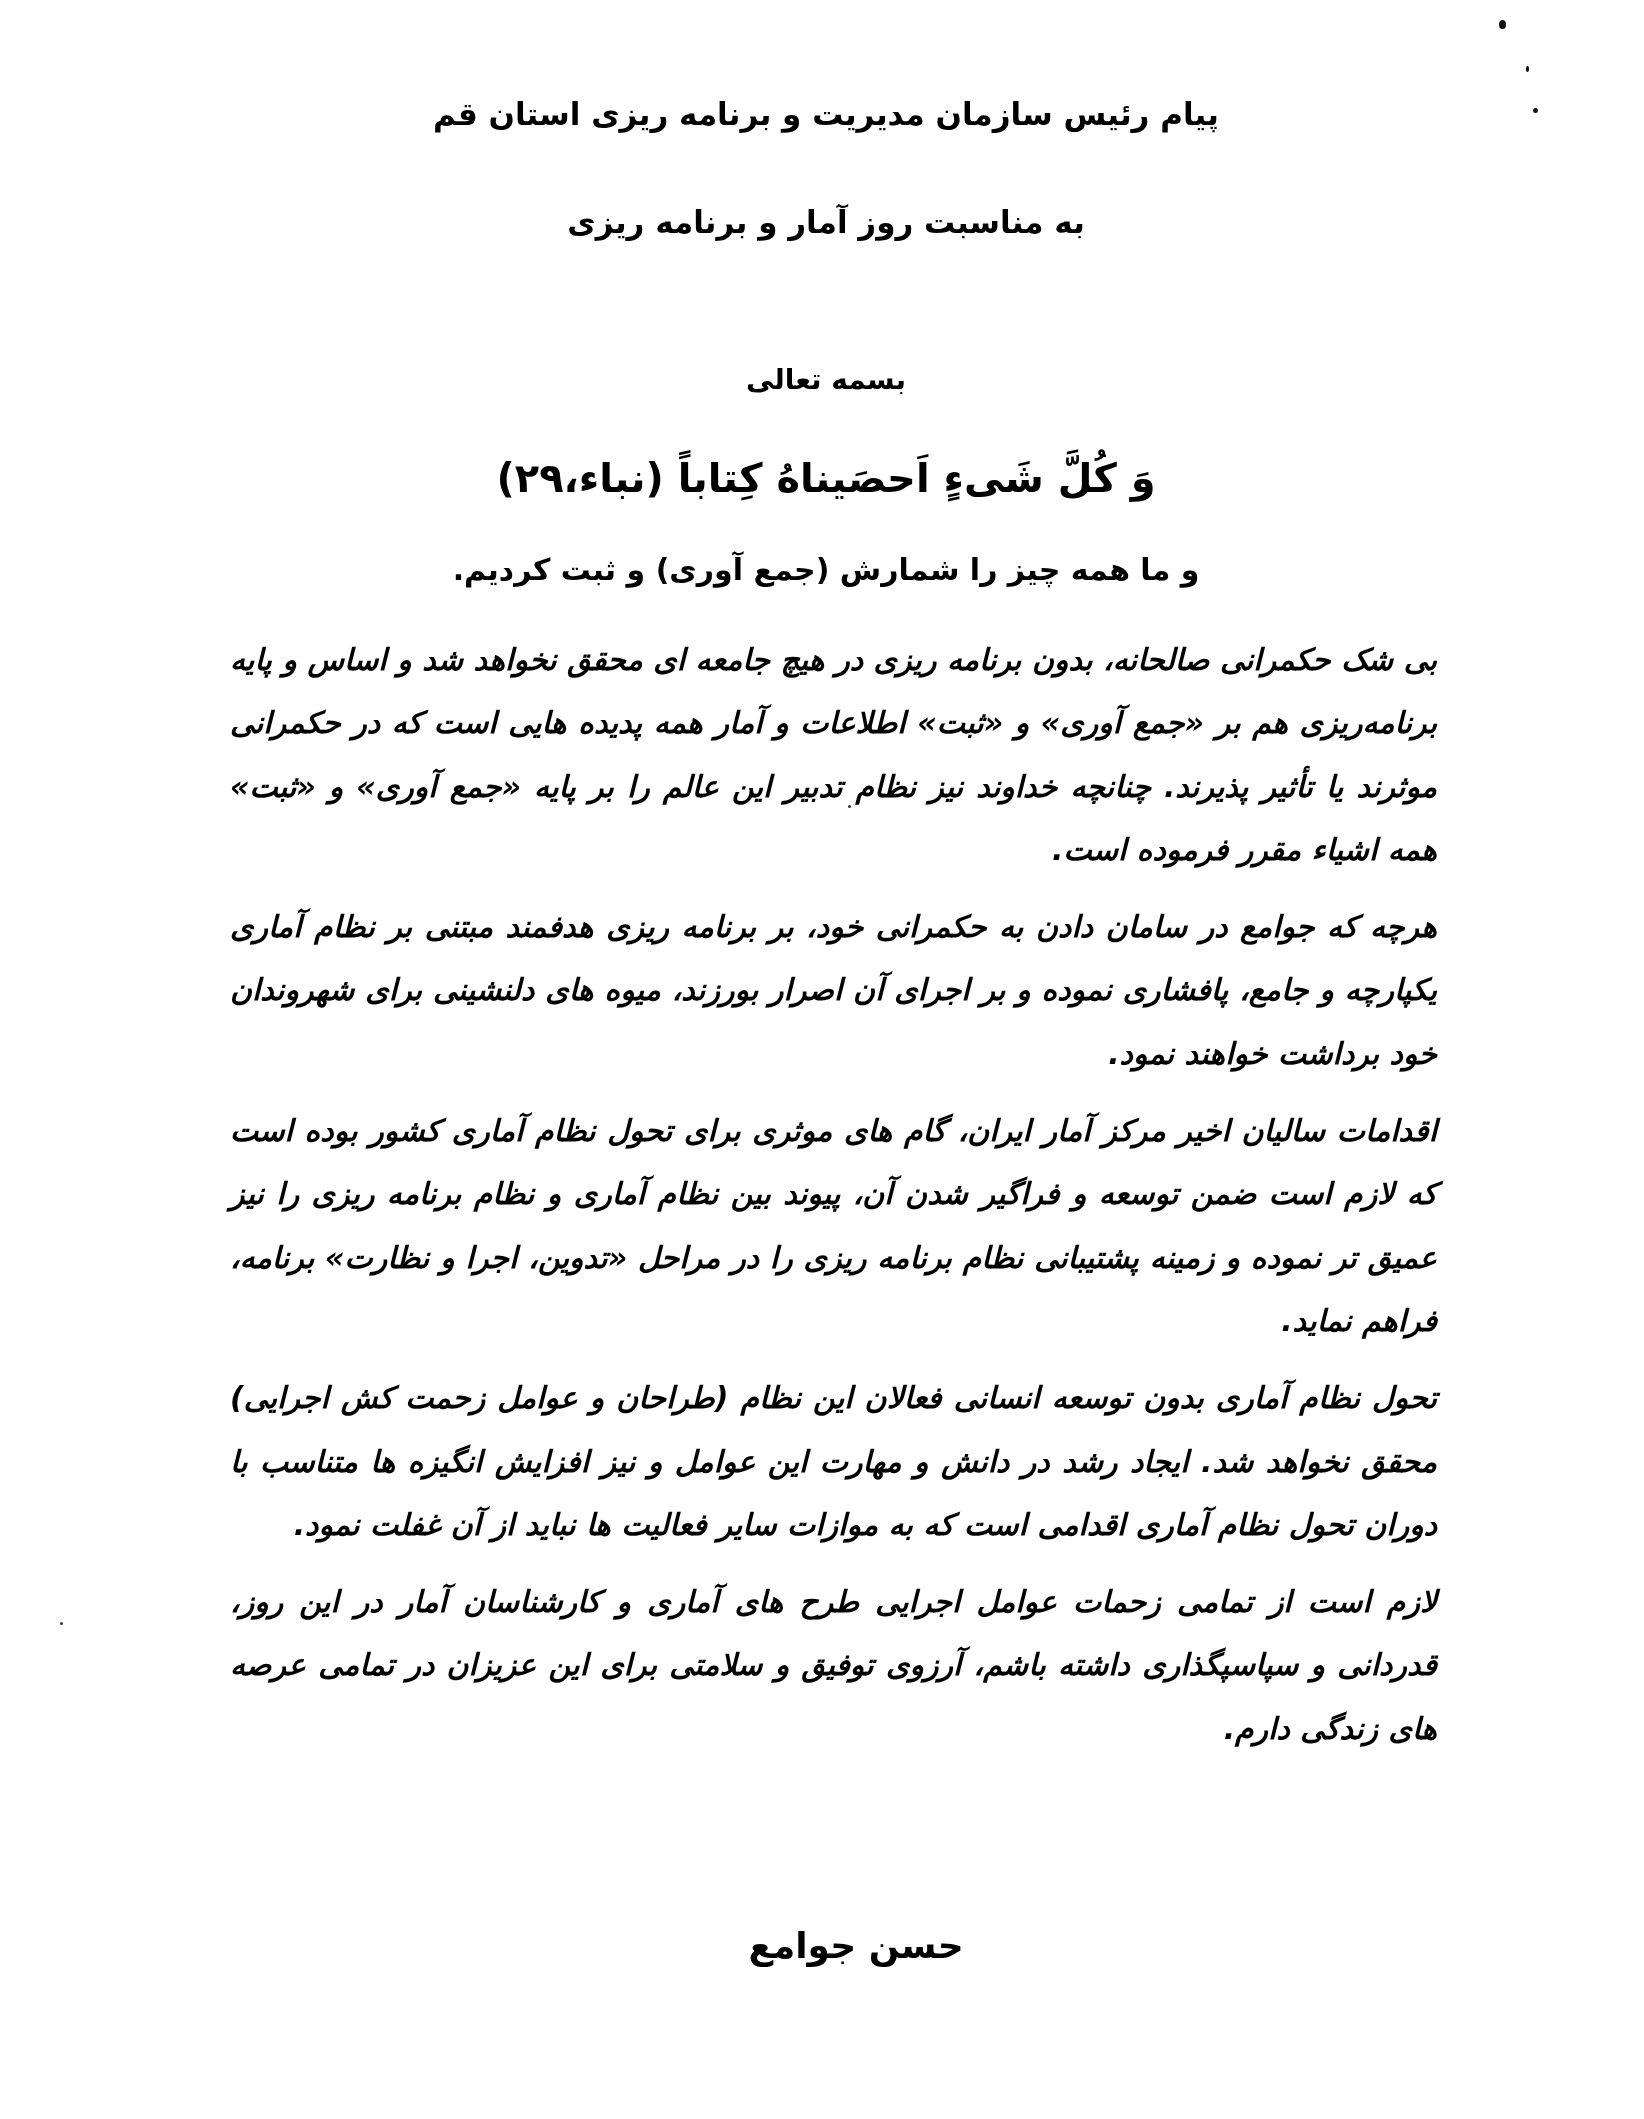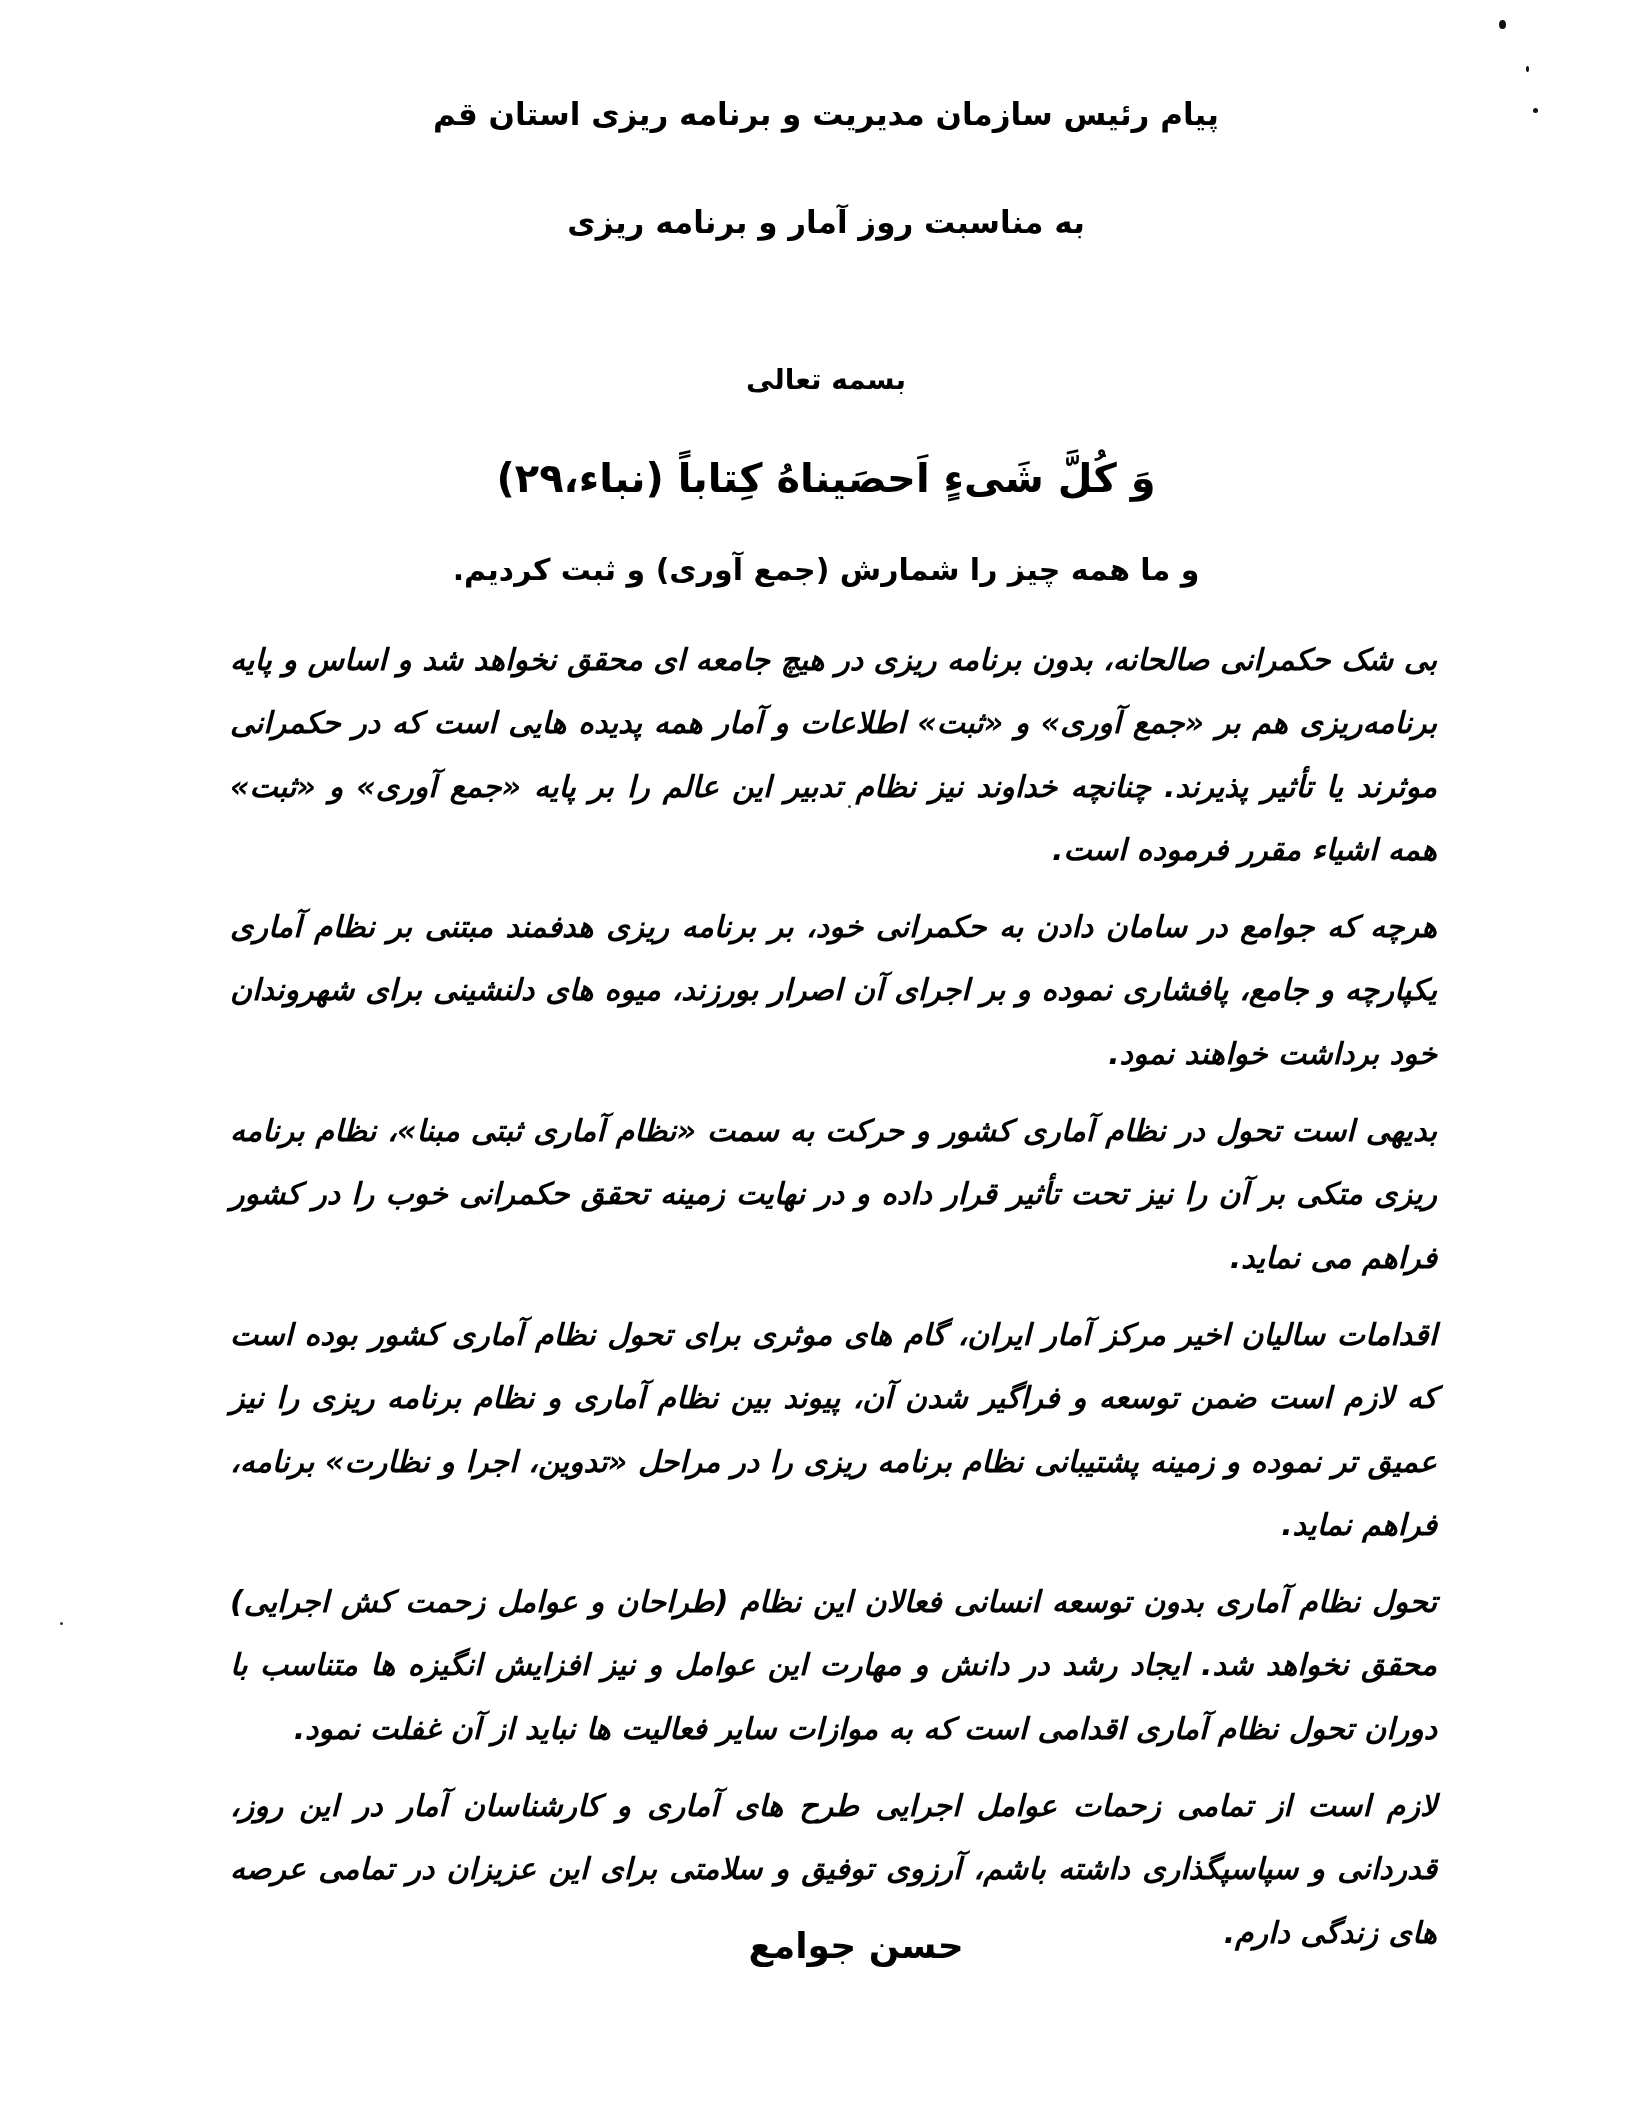--- a/index.html
+++ b/index.html
@@ -111,21 +111,20 @@
   <div class="header title-line">پیام رئیس سازمان مدیریت و برنامه ریزی استان قم</div>
   <div class="header subtitle-line">به مناسبت روز آمار و برنامه ریزی</div>
 
   <div class="header basmala">بسمه تعالی</div>
   <div class="header verse">وَ کُلَّ شَیءٍ اَحصَیناهُ کِتاباً (نباء،۲۹)</div>
   <div class="header verse-translation">و ما همه چیز را شمارش (جمع آوری) و ثبت کردیم.</div>
 
   <div class="body-text">
     <p>بی شک حکمرانی صالحانه، بدون برنامه ریزی در هیچ جامعه ای محقق نخواهد شد و اساس و پایه برنامه‌ریزی هم بر «جمع آوری» و «ثبت» اطلاعات و آمار همه پدیده هایی است که در حکمرانی موثرند یا تأثیر پذیرند. چنانچه خداوند نیز نظام تدبیر این عالم را بر پایه «جمع آوری» و «ثبت» همه اشیاء مقرر فرموده است.</p>
     <p>هرچه که جوامع در سامان دادن به حکمرانی خود، بر برنامه ریزی هدفمند مبتنی بر نظام آماری یکپارچه و جامع، پافشاری نموده و بر اجرای آن اصرار بورزند، میوه های دلنشینی برای شهروندان خود برداشت خواهند نمود.</p>
-    <p>بدیهی است تحول در نظام آماری کشور و حرکت به سمت «نظام آماری ثبتی مبنا»، نظام برنامه ریزی متکی بر آن را نیز تحت تأثیر قرار داده و در نهایت زمینه تحقق حکمرانی خوب را در کشور فراهم می نماید.</p>
     <p>اقدامات سالیان اخیر مرکز آمار ایران، گام های موثری برای تحول  نظام آماری کشور بوده است که لازم است ضمن توسعه و فراگیر شدن آن، پیوند بین نظام آماری و نظام برنامه ریزی را نیز عمیق تر نموده و زمینه پشتیبانی نظام برنامه ریزی را در مراحل «تدوین، اجرا و نظارت» برنامه، فراهم نماید.</p>
     <p>تحول نظام آماری بدون توسعه انسانی فعالان این نظام (طراحان و عوامل زحمت کش اجرایی) محقق نخواهد شد. ایجاد رشد در دانش و مهارت این عوامل و نیز افزایش انگیزه ها متناسب با دوران تحول نظام آماری اقدامی است که به موازات سایر فعالیت ها نباید از آن غفلت نمود.</p>
     <p>لازم است از تمامی زحمات عوامل اجرایی طرح های آماری و کارشناسان آمار در این روز، قدردانی و سپاسپگذاری داشته باشم، آرزوی توفیق و سلامتی برای این عزیزان در تمامی عرصه های زندگی دارم.</p>
   </div>
 
   <div class="signature">حسن جوامع</div>
 
   <div class="stray-dot" style="left:56px;top:1622px;"></div>
   <div class="stray-dot" style="left:844px;top:805px;"></div>
 </div>

